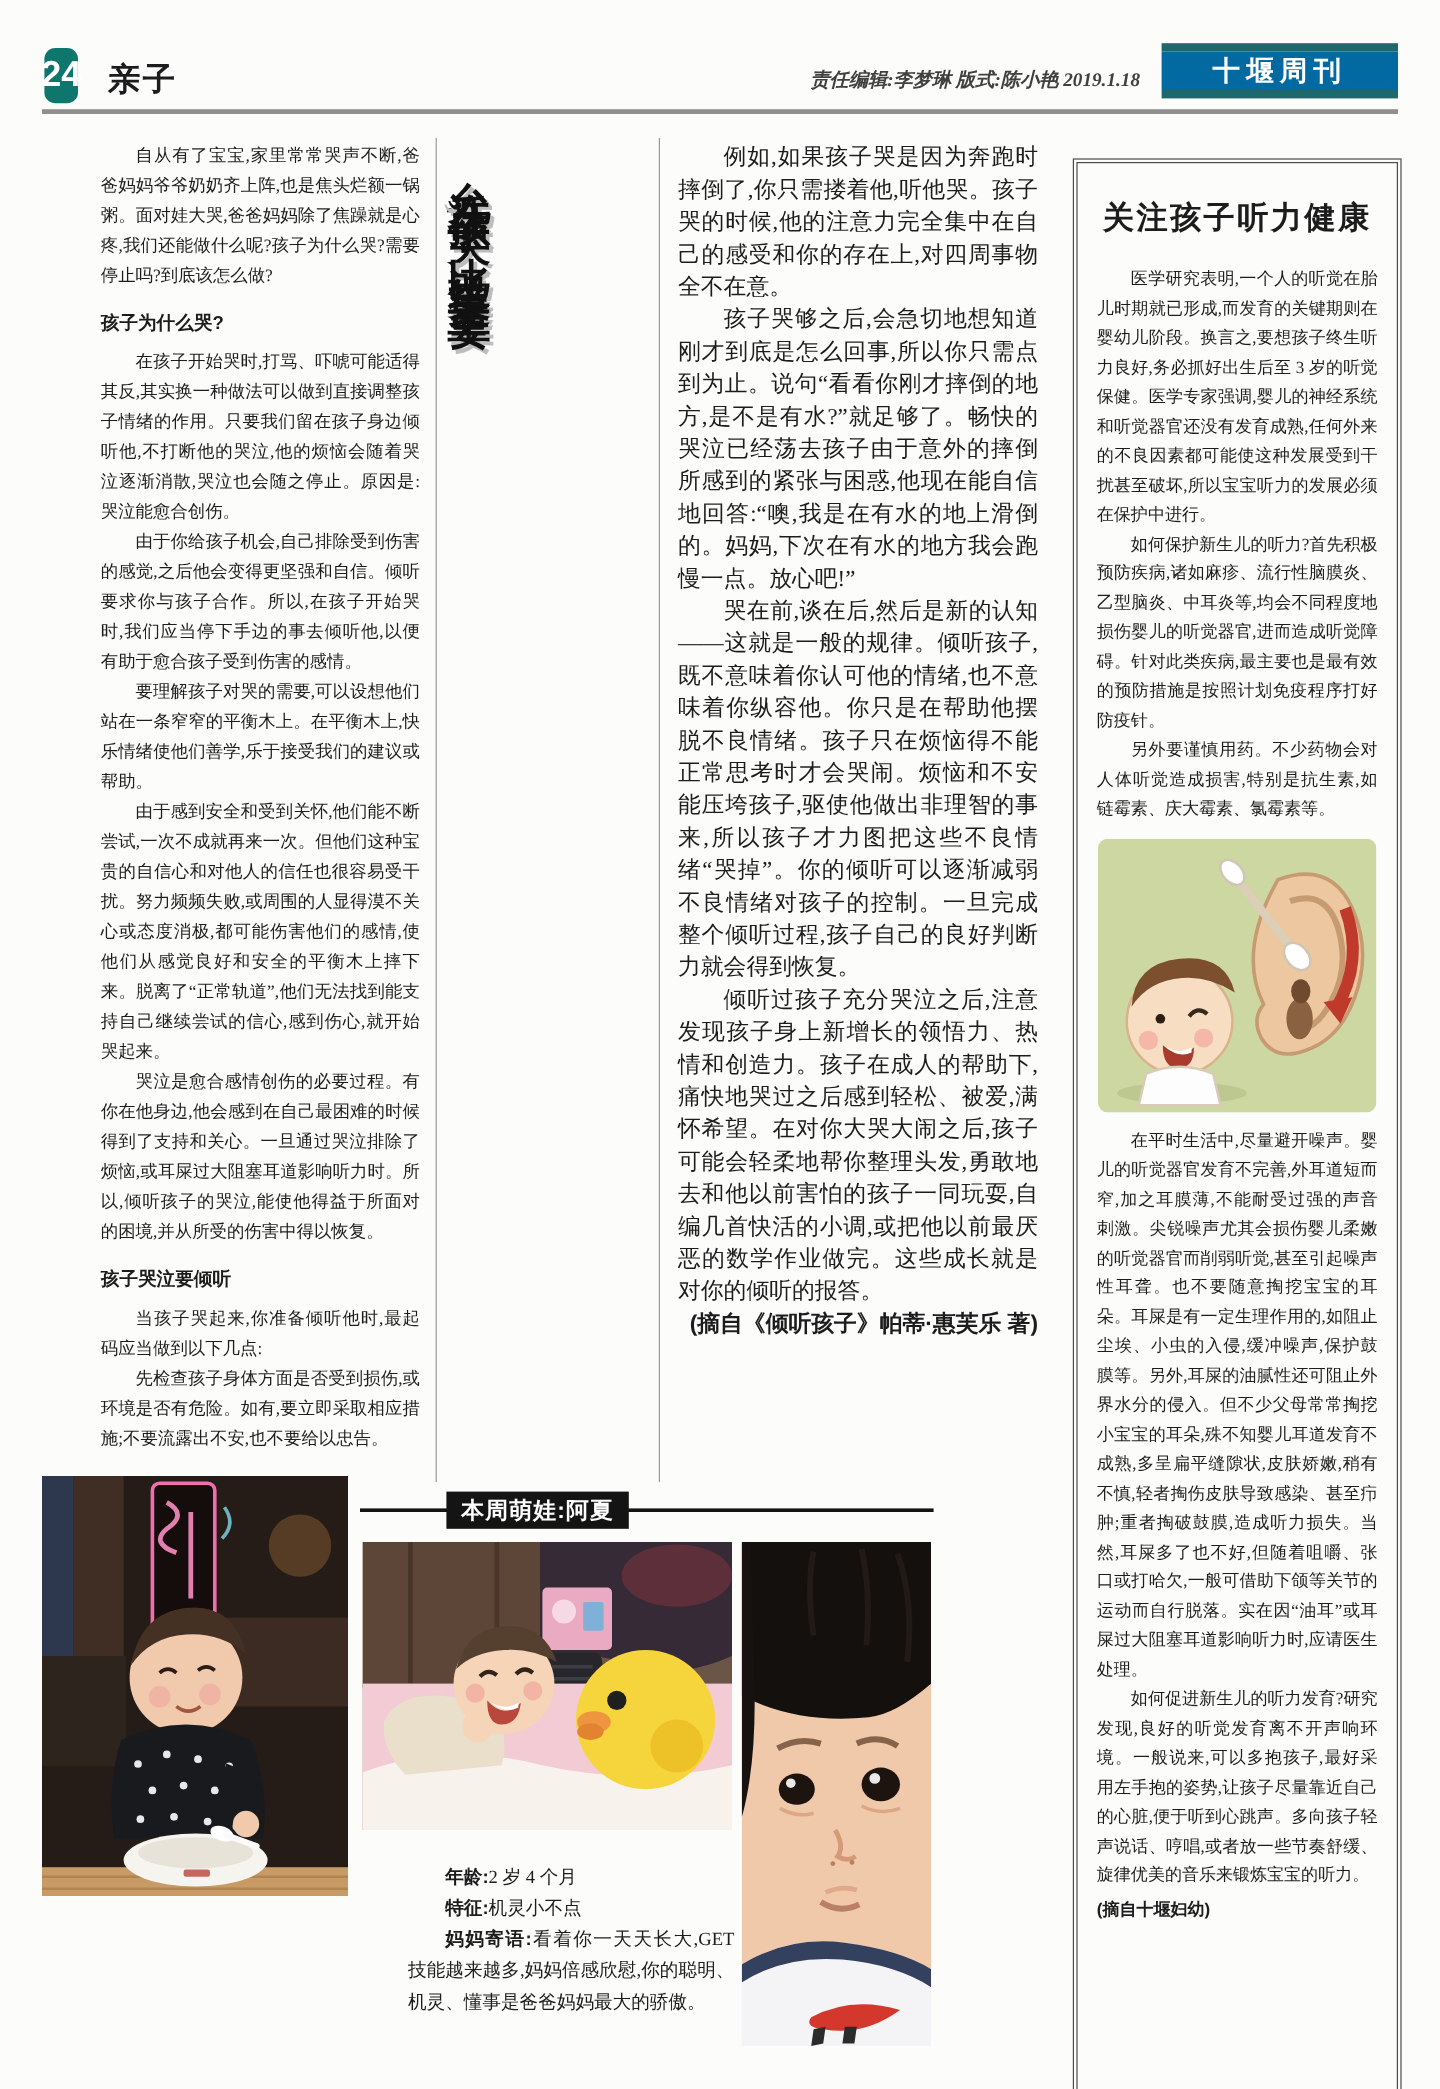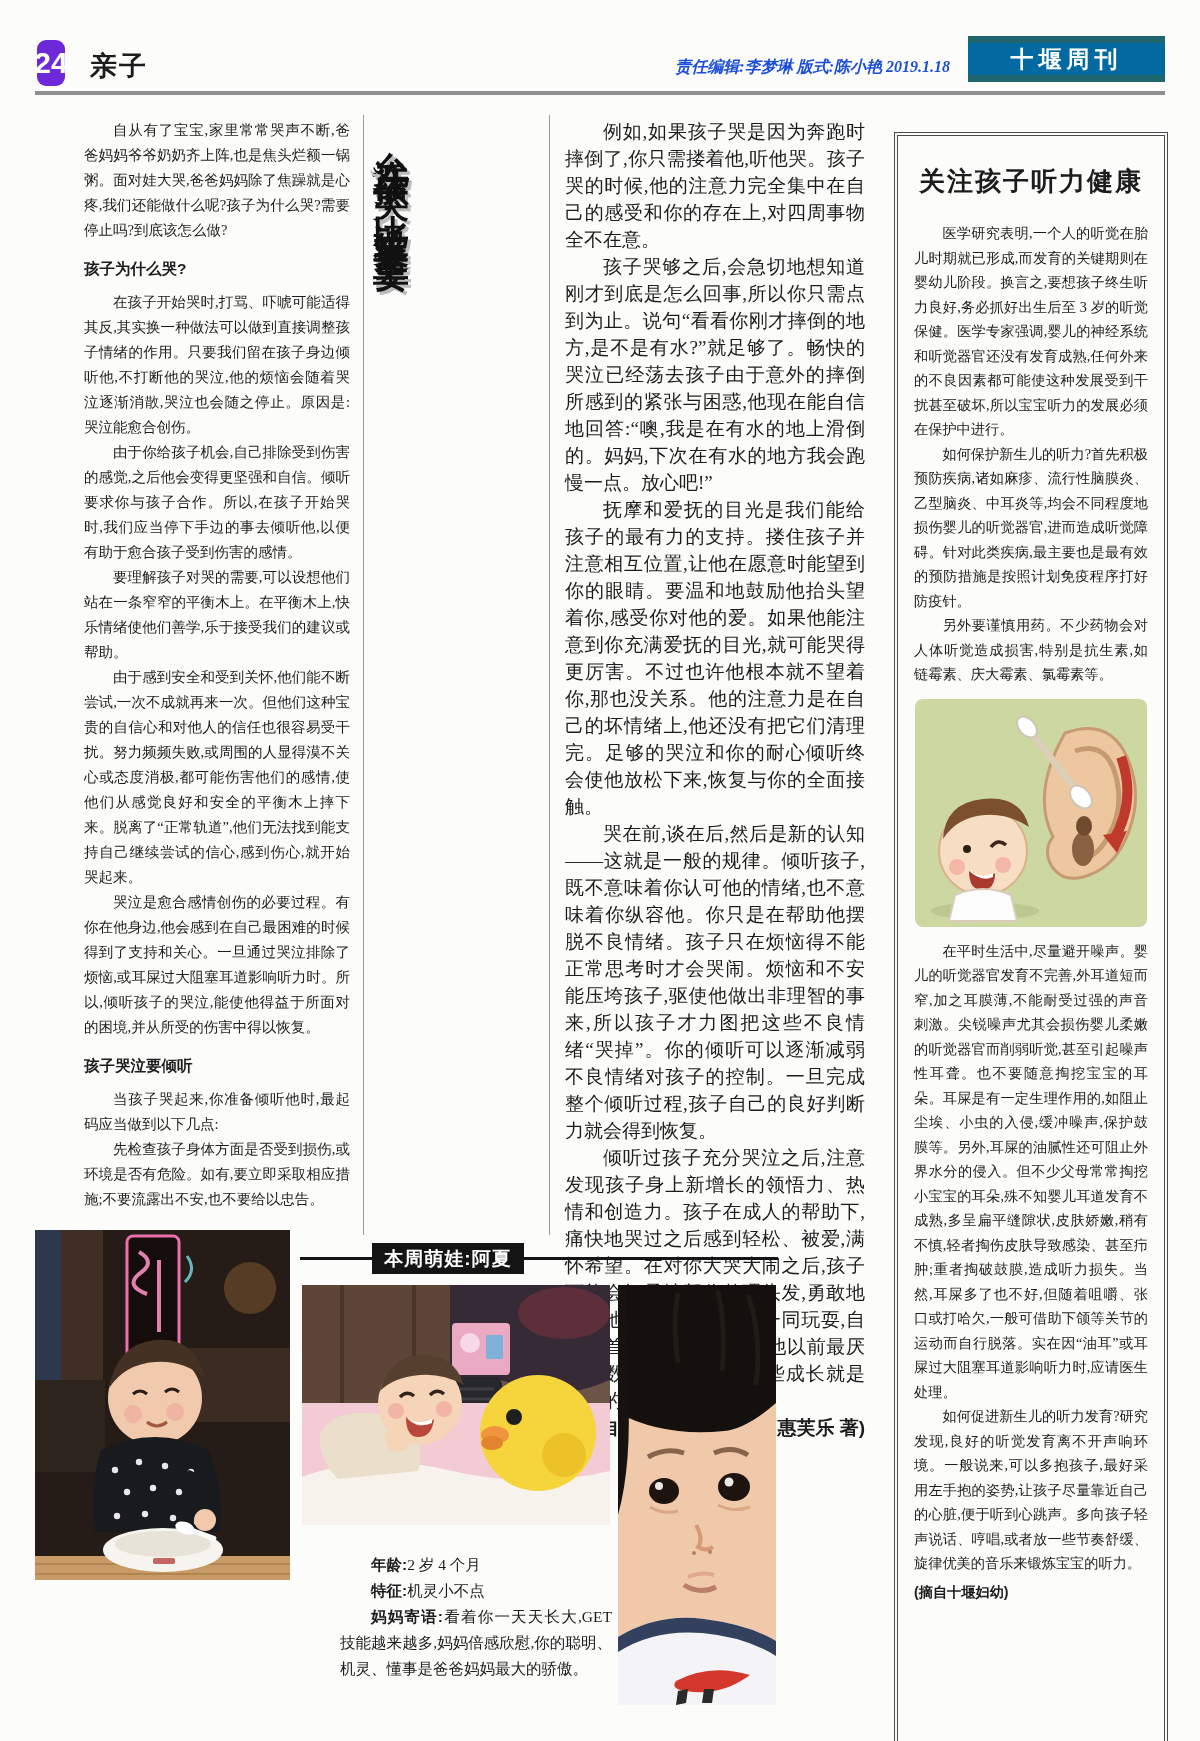--- a/index.html
+++ b/index.html
@@ -1,22 +1,22 @@
 <!DOCTYPE html>
 <html><head>
 <meta charset="utf-8">
 <style>
   html,body{margin:0;padding:0;background:#e9e9e7;}
   .page{position:relative;width:1200px;height:1741px;margin:0 auto;background:#fcfcfa;
         font-family:"Liberation Serif","DejaVu Serif",serif;color:#1c1c1c;overflow:hidden;}
   
-  .pagenum{position:absolute;left:37px;top:40px;width:28px;height:46px;background:#6d28d9;border-radius:9px;
+  .pagenum{position:absolute;left:37px;top:40px;width:28px;height:46px;background:#0f766e;border-radius:9px;
            color:#fff;font:bold 30px "Liberation Sans","DejaVu Sans",sans-serif;display:flex;align-items:center;justify-content:center;}
   .section{position:absolute;left:90px;top:48px;font:bold 27px "Liberation Sans","DejaVu Sans",sans-serif;letter-spacing:2px;}
-  .editor{position:absolute;right:250px;top:57px;font:bold italic 16px "Liberation Serif","DejaVu Serif",serif;color:#1d4ed8;}
+  .editor{position:absolute;right:250px;top:57px;font:bold italic 16px "Liberation Serif","DejaVu Serif",serif;color:#404040;}
   .masthead{position:absolute;left:968px;top:36px;width:197px;height:46px;}
   .masthead .bar{height:7px;background:#20666f;}
   .masthead .red{height:32px;background:#0369a1;color:#fff;display:flex;align-items:center;justify-content:center;
                  font:bold 23px "Liberation Serif","DejaVu Serif",serif;letter-spacing:5px;}
   .header-rule{position:absolute;left:35px;top:91px;width:1130px;height:4px;background:#8f8f8f;}
   
   .col1{position:absolute;left:84px;top:118px;width:266px;text-align:justify;}
   .col1 p{margin:0;text-indent:2em;font-size:14.5px;line-height:25px;}
   .col1 h4{margin:16px 0 10px;font:bold 15.5px "Liberation Sans","DejaVu Sans",sans-serif;}
   .divider{position:absolute;top:115px;width:1px;height:1120px;background:#9a9a9a;}
@@ -77,21 +77,20 @@
     <p>先检查孩子身体方面是否受到损伤,或环境是否有危险。如有,要立即采取相应措施;不要流露出不安,也不要给以忠告。</p>
   </div>
 
   <div class="divider div-a"></div>
   <div class="vtitle">允许孩子哭,比逗笑更重要</div>
   <div class="divider div-b"></div>
 
   <div class="col2">
     <p>例如,如果孩子哭是因为奔跑时摔倒了,你只需搂着他,听他哭。孩子哭的时候,他的注意力完全集中在自己的感受和你的存在上,对四周事物全不在意。</p>
     <p>孩子哭够之后,会急切地想知道刚才到底是怎么回事,所以你只需点到为止。说句“看看你刚才摔倒的地方,是不是有水?”就足够了。畅快的哭泣已经荡去孩子由于意外的摔倒所感到的紧张与困惑,他现在能自信地回答:“噢,我是在有水的地上滑倒的。妈妈,下次在有水的地方我会跑慢一点。放心吧!”</p>
-    <p>抚摩和爱抚的目光是我们能给孩子的最有力的支持。搂住孩子并注意相互位置,让他在愿意时能望到你的眼睛。要温和地鼓励他抬头望着你,感受你对他的爱。如果他能注意到你充满爱抚的目光,就可能哭得更厉害。不过也许他根本就不望着你,那也没关系。他的注意力是在自己的坏情绪上,他还没有把它们清理完。足够的哭泣和你的耐心倾听终会使他放松下来,恢复与你的全面接触。</p>
     <p>哭在前,谈在后,然后是新的认知——这就是一般的规律。倾听孩子,既不意味着你认可他的情绪,也不意味着你纵容他。你只是在帮助他摆脱不良情绪。孩子只在烦恼得不能正常思考时才会哭闹。烦恼和不安能压垮孩子,驱使他做出非理智的事来,所以孩子才力图把这些不良情绪“哭掉”。你的倾听可以逐渐减弱不良情绪对孩子的控制。一旦完成整个倾听过程,孩子自己的良好判断力就会得到恢复。</p>
     <p>倾听过孩子充分哭泣之后,注意发现孩子身上新增长的领悟力、热情和创造力。孩子在成人的帮助下,痛快地哭过之后感到轻松、被爱,满怀希望。在对你大哭大闹之后,孩子可能会轻柔地帮你整理头发,勇敢地去和他以前害怕的孩子一同玩耍,自编几首快活的小调,或把他以前最厌恶的数学作业做完。这些成长就是对你的倾听的报答。</p>
     <p class="attr">(摘自《倾听孩子》帕蒂·惠芙乐 著)</p>
   </div>
 
   <div class="sidebar">
     <h3>关注孩子听力健康</h3>
     <p>医学研究表明,一个人的听觉在胎儿时期就已形成,而发育的关键期则在婴幼儿阶段。换言之,要想孩子终生听力良好,务必抓好出生后至 3 岁的听觉保健。医学专家强调,婴儿的神经系统和听觉器官还没有发育成熟,任何外来的不良因素都可能使这种发展受到干扰甚至破坏,所以宝宝听力的发展必须在保护中进行。</p>
     <p>如何保护新生儿的听力?首先积极预防疾病,诸如麻疹、流行性脑膜炎、乙型脑炎、中耳炎等,均会不同程度地损伤婴儿的听觉器官,进而造成听觉障碍。针对此类疾病,最主要也是最有效的预防措施是按照计划免疫程序打好防疫针。</p>
     <p>另外要谨慎用药。不少药物会对人体听觉造成损害,特别是抗生素,如链霉素、庆大霉素、氯霉素等。</p>

